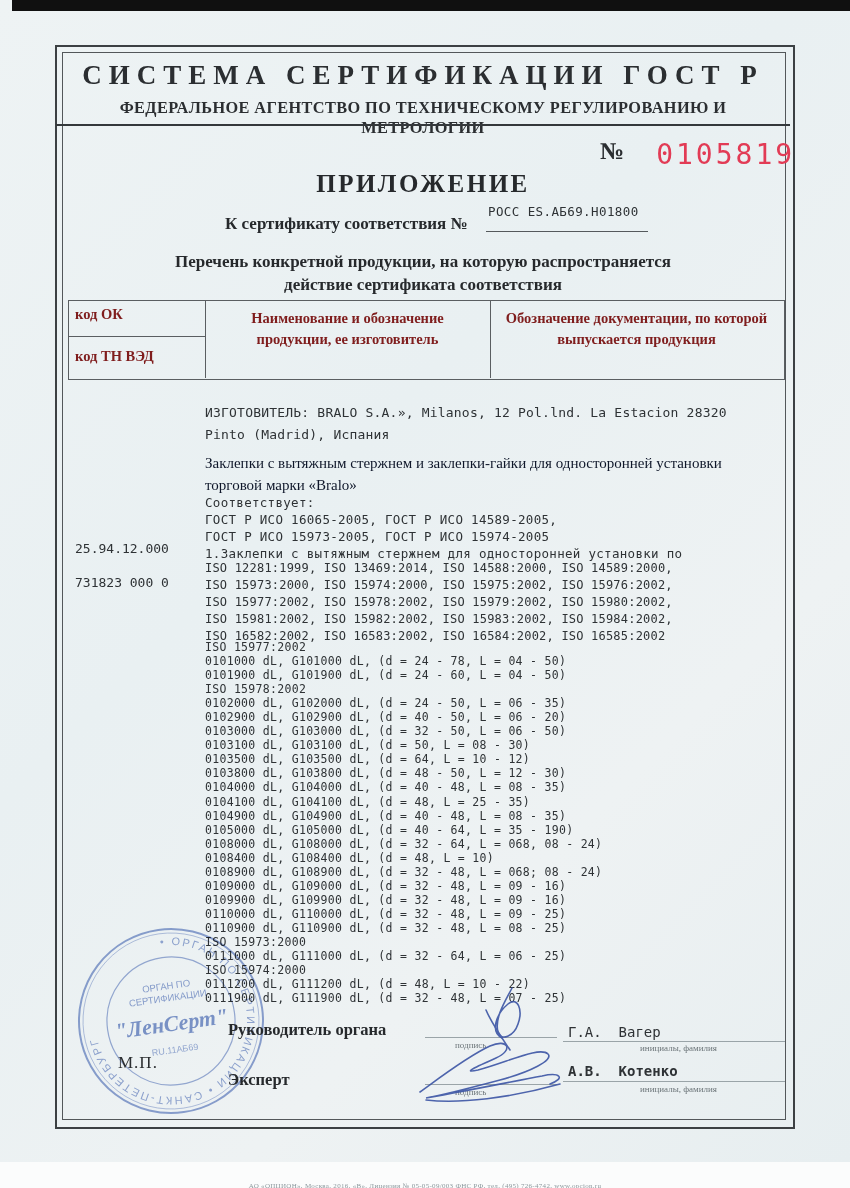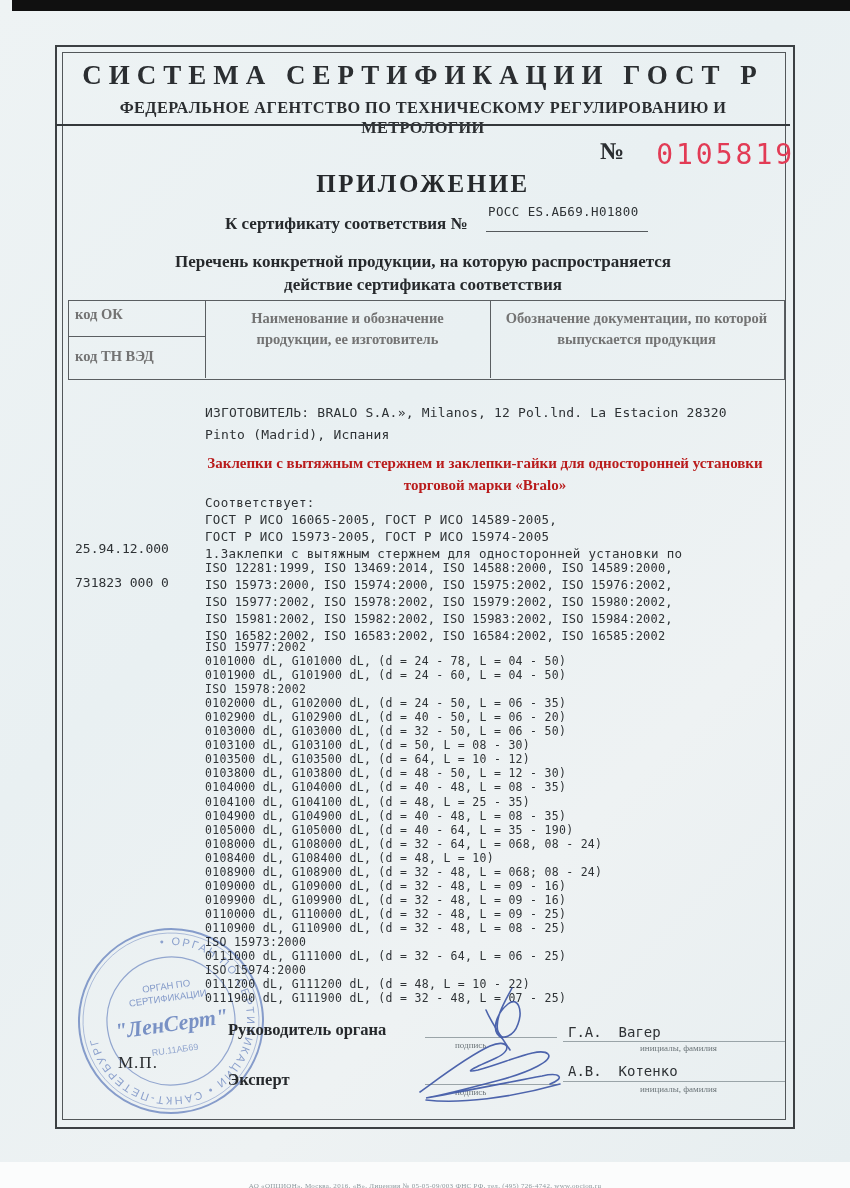--- a/index.html
+++ b/index.html
@@ -30,29 +30,29 @@
                color:#33373a;letter-spacing:0.4px;}
   .cert-underline{left:486px;top:231px;width:162px;height:1px;background:#55595c;}
 
   .list-heading{left:56px;top:250px;width:734px;text-align:center;font-size:17px;
                 font-weight:bold;color:#26292c;line-height:23px;}
 
   .tbl{border:1px solid #5a5e61;}
   .tbl-box{left:68px;top:300px;width:715px;height:78px;}
   .tbl-vline{top:300px;width:1px;height:78px;background:#5a5e61;}
   .tbl-hline{left:68px;top:336px;width:137px;height:1px;background:#5a5e61;}
-  .tbl-cell{font-size:14.5px;font-weight:bold;color:#737373;}
+  .tbl-cell{font-size:14.5px;font-weight:bold;color:#7f1d1d;}
   .cell-ok{left:75px;top:306px;}
   .cell-tnved{left:75px;top:348px;}
   .cell-mid{left:205px;top:308px;width:285px;text-align:center;line-height:21px;padding:0 20px;box-sizing:border-box;}
   .cell-right{left:490px;top:308px;width:293px;text-align:center;line-height:21px;padding:0 10px;box-sizing:border-box;}
 
   .mono{font-family:"DejaVu Sans Mono",monospace;color:#2e3235;}
   .manufacturer{left:205px;top:402px;width:575px;font-size:13px;line-height:22px;letter-spacing:0.2px;}
-  .desc-bold{left:205px;top:452px;width:560px;font-size:15px;font-weight:bold;line-height:22px;color:#b91c1c;text-align:center;}
+  .desc-bold{left:205px;top:452px;width:560px;font-size:15px;font-weight:normal;line-height:22px;color:#0f172a;}
   .conformity{left:205px;top:494px;width:575px;font-size:12.5px;line-height:17px;letter-spacing:0.3px;}
   .iso-block{left:205px;top:560px;width:575px;font-size:12px;line-height:17px;letter-spacing:0.2px;}
   .spec-list{left:205px;top:640px;width:575px;font-size:11.5px;line-height:14.05px;letter-spacing:0.3px;}
   .code-ok{left:75px;top:541px;font-size:13px;}
   .code-tnved{left:75px;top:575px;font-size:13px;}
 
   .stamp{left:73px;top:923px;width:196px;height:196px;mix-blend-mode:multiply;opacity:0.85;}
   .mp-label{left:118px;top:1040px;font-size:17px;color:#2b2e31;letter-spacing:1px;margin-top:13px;}
 
   .sig-label{font-size:16.5px;font-weight:bold;color:#26292c;}
@@ -62,21 +62,21 @@
   .sigline-1{left:425px;top:1037px;width:132px;}
   .sigline-2{left:425px;top:1084px;width:132px;}
   .sig-caption{font-size:9px;color:#6b7478;}
   .cap-sig1{left:455px;top:1040px;}
   .cap-sig2{left:455px;top:1087px;}
   .name-line{height:1px;background:#9aa4a8;}
   .nameline-1{left:563px;top:1041px;width:222px;}
   .nameline-2{left:563px;top:1081px;width:222px;}
   .sig-name{font-family:"DejaVu Sans Mono",monospace;font-size:14px;color:#2e3235;white-space:pre;}
   .name-1{left:568px;top:1024px;}
-  .name-2{left:568px;top:1063px;}
+  .name-2{left:568px;top:1063px;font-weight:bold;}
   .name-caption{font-size:9px;color:#6b7478;}
   .cap-name1{left:640px;top:1043px;}
   .cap-name2{left:640px;top:1084px;}
 
   .signature-svg{left:390px;top:980px;width:200px;height:135px;}
   .footer-line{left:0px;top:1134px;width:850px;text-align:center;font-size:7px;
                color:#8b979c;letter-spacing:0.3px;margin-top:48px;}
 </style>
 </head>
 <body>

